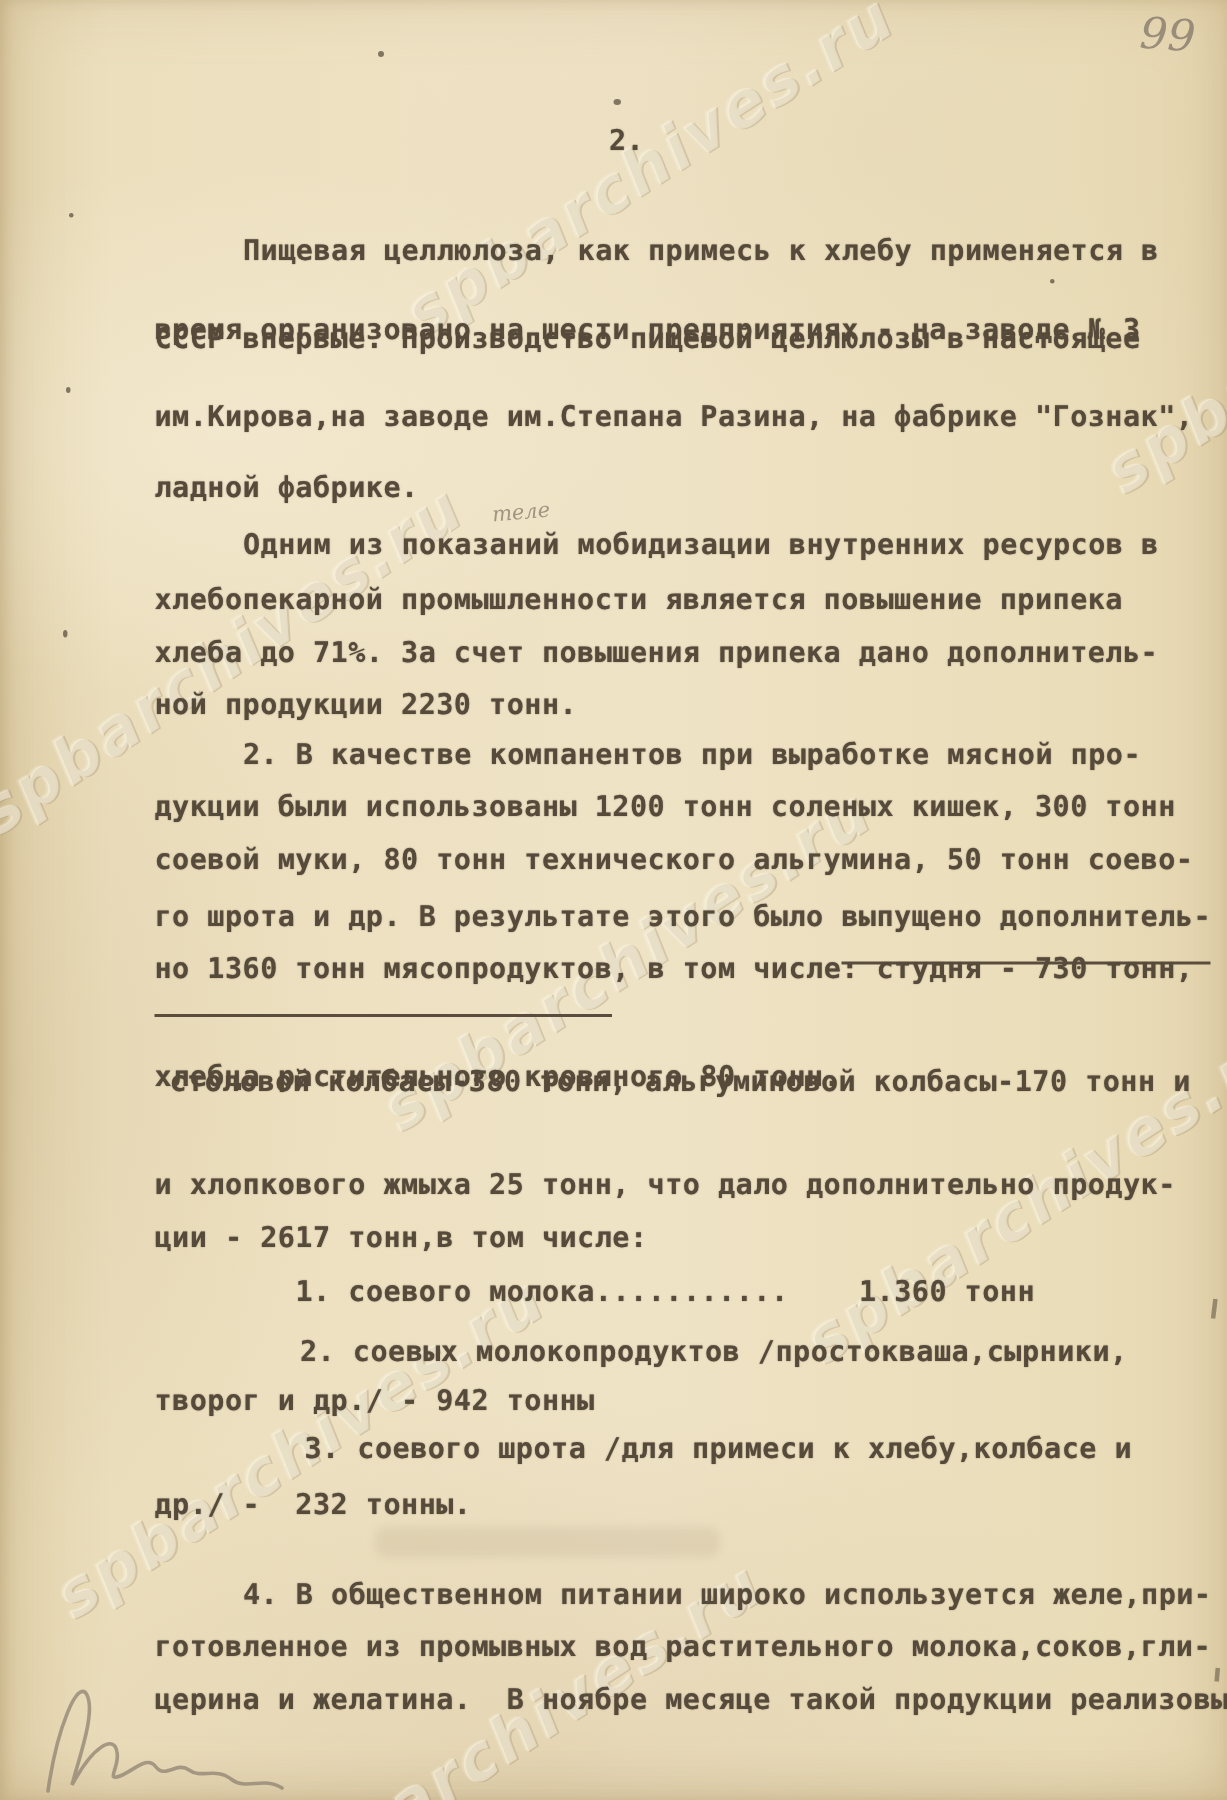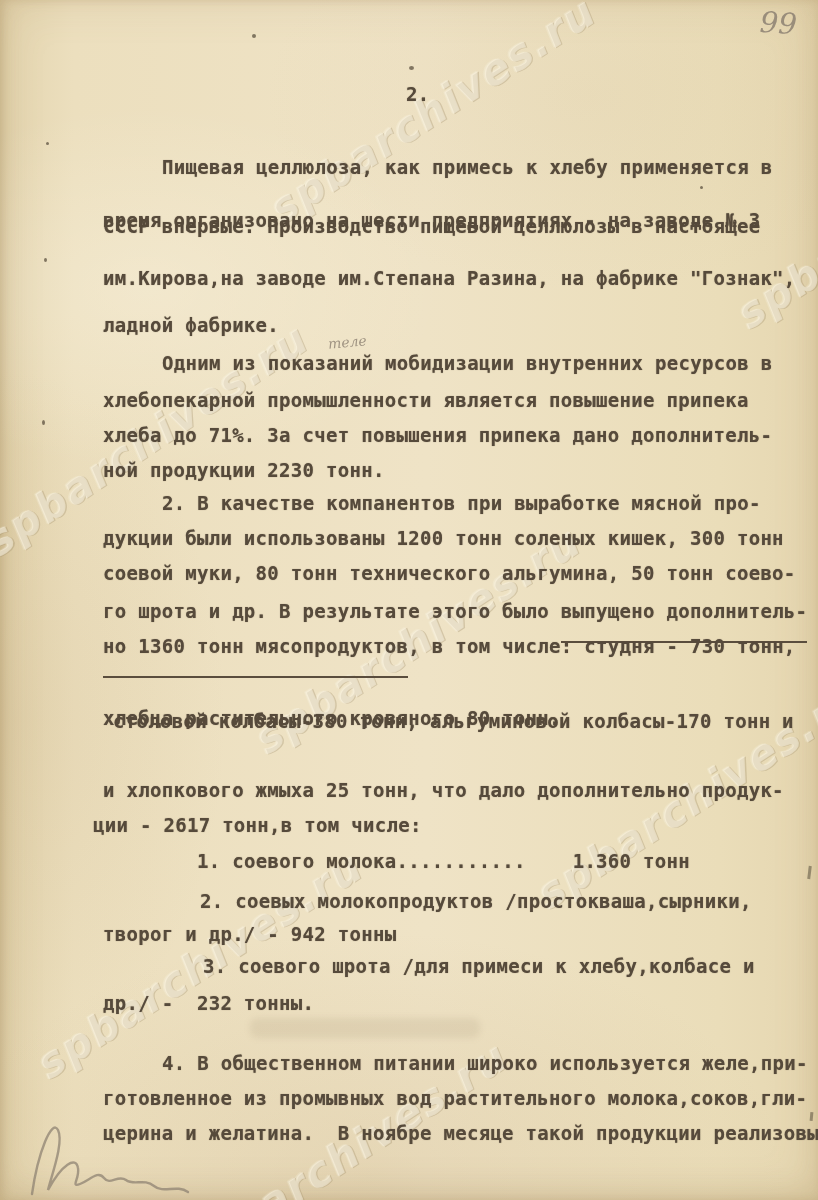--- a/index.html
+++ b/index.html
@@ -54,21 +54,21 @@
     background:rgba(120,100,70,0.10);filter:blur(3px);border-radius:8px;
   }
   
   #pageno{left:406px;top:83px;}
   #L0{left:162px;top:156px;}  #L1{left:103px;top:175px;margin-top:40px;}  #L2{left:103px;top:209px;}
   #L3{left:103px;top:244px;margin-top:23px;}  #L4{left:103px;top:279px;}  #L5{left:103px;top:314px;}
   #L6{left:162px;top:352px;}  #L7{left:103px;top:389px;}  #L8{left:103px;top:424px;}
   #L9{left:103px;top:459px;}  #L10{left:162px;top:492px;} #L11{left:103px;top:527px;}
   #L12{left:103px;top:562px;} #L13{left:103px;top:600px;} #L14{left:103px;top:635px;}
   #L15{left:113px;top:670px;margin-top:40px;} #L16{left:103px;top:707px;} #L17{left:162px;top:745px;}
-  #L18{left:103px;top:779px;text-align:center;} #L19{left:93px;top:814px;} #L20{left:197px;top:850px;}
+  #L18{left:103px;top:779px;text-align:center;} #L19{left:103px;top:814px;} #L20{left:197px;top:850px;}
   #L21{left:200px;top:890px;} #L22{left:103px;top:923px;} #L23{left:203px;top:955px;}
   #L24{left:103px;top:992px;} #L25{left:162px;top:1052px;}#L26{left:103px;top:1087px;}
   #L27{left:103px;top:1122px;}
   
   #W1{left:433px;top:110px;} #W2{left:900px;top:215px;} #W3{left:147px;top:440px;transform:translate(-50%,-50%) rotate(-34deg);}
   #W4{left:418px;top:640px;} #W5{left:700px;top:795px;} #W6{left:200px;top:965px;}
   #W7{left:345px;top:1155px;}
   #folio{left:760px;top:6px;font-size:29px;transform:rotate(4deg);opacity:.85;}
   #annot{left:328px;top:334px;font-size:14px;transform:rotate(-5deg);opacity:.8;}
   #scribble{position:absolute;left:18px;top:1112px;}

